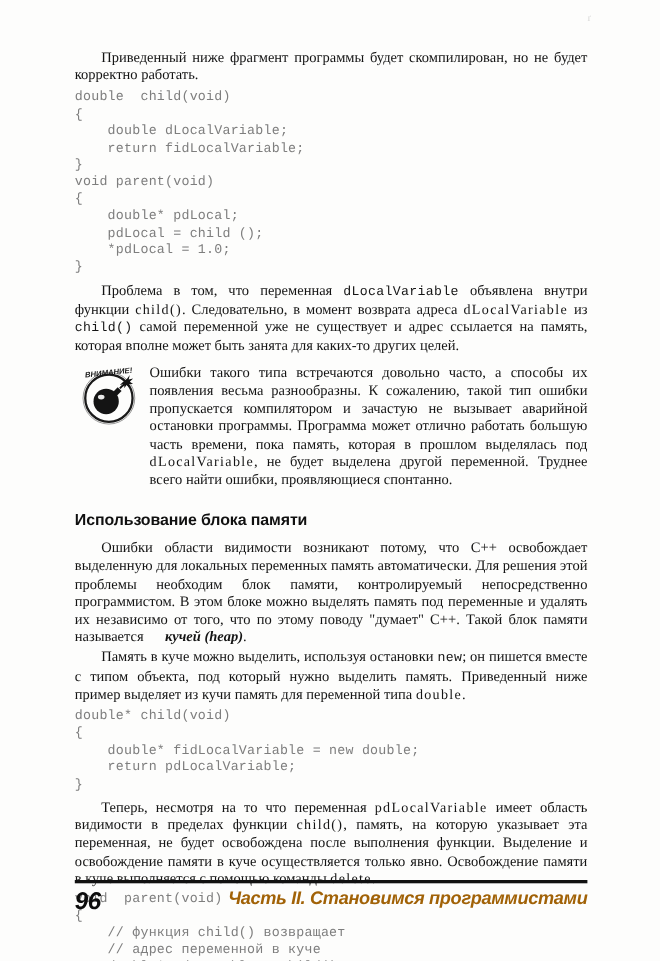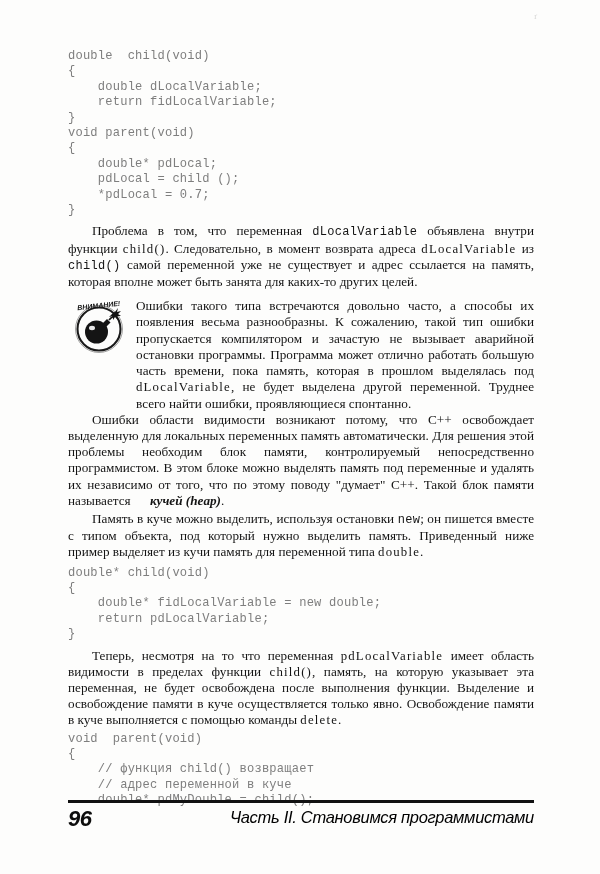--- a/index.html
+++ b/index.html
@@ -136,48 +136,49 @@
     font-weight: bold;
     font-style: italic;
     color: #0d0d0d;
     letter-spacing: -0.5px;
   }
   .running-head {
     position: absolute;
     right: 0;
     top: 2px;
     font-size: 16.5px;
-    font-weight: normal;
+    font-weight: bold;
     font-style: italic;
-    color: #000000;
+    color: #a16207;
     letter-spacing: -0.3px;
     white-space: nowrap;
   }
 </style>
 </head>
 <body>
 
 <div class="page">
 
   <div class="scan-speck">ґ</div>
 
   <div class="content">
 
 
+    <p class="body-text">Приведенный ниже фрагмент программы будет скомпилирован, но не будет кор­ректно работать.</p>
 
     <pre class="code-block">double  child(void)
 {
     double dLocalVariable;
     return fidLocalVariable;
 }
 void parent(void)
 {
     double* pdLocal;
     pdLocal = child ();
-    *pdLocal = 0.7;
+    *pdLocal = 1.0;
 }</pre>
 
     <p class="body-text"><span>Проблема в том, что переменная </span><span class="mono">dLocalVariable</span><span> объявлена внутри функции </span><span class="mono-sp">child()</span><span>. Следовательно, в момент возврата адреса </span><span class="mono-sp">dLocalVariable</span><span> из </span><span class="mono">child()</span><span> самой переменной уже не существует и адрес ссылается на память, которая вполне может быть занята для каких-то других целей.</span></p>
 
     <div class="icon-note">
       <div class="bomb-icon">
         <svg viewBox="0 0 58 58" width="58" height="58" aria-hidden="true">
 
           <circle cx="27" cy="31" r="21.5" fill="none" stroke="#1a1a1a" stroke-width="2.1"></circle>
           <circle cx="27" cy="31" r="23.5" fill="none" stroke="#1a1a1a" stroke-width="0.8" opacity="0.5"></circle>
@@ -191,20 +192,21 @@
           <path d="M43 14 l3 -4 l-1 4 l4 -1 l-3 3 l3 2 l-4 0 l1 4 l-3 -3 l-2 3 l0 -4 l-4 1 l3 -3 Z" fill="#141414"></path>
 
           <ellipse cx="20" cy="30" rx="3" ry="2.2" fill="#ffffff" opacity="0.9"></ellipse>
 
           <text x="27" y="10" text-anchor="middle" font-family="Liberation Sans, sans-serif" font-size="7" font-weight="bold" font-style="italic" fill="#141414" transform="rotate(-6 27 10)">ВНИМАНИЕ!</text>
         </svg>
       </div>
       <div class="note-body"><span>Ошибки такого типа встречаются довольно часто, а способы их появления весьма разнообразны. К сожалению, такой тип ошибки пропускается компилятором и зачастую не вызывает аварийной остановки программы. Программа может отлично работать большую часть времени, пока память, которая в прошлом выделялась под </span><span class="mono-sp">dLocalVariable</span><span>, не будет выделена другой переменной. Труднее всего найти ошибки, проявляющиеся спонтанно.</span></div>
     </div>
 
+    <h2 class="section-head second">Использование блока памяти</h2>
 
     <p class="body-text"><span>Ошибки области видимости возникают потому, что С++ освобождает выделенную для локальных переменных память автоматически. Для решения этой проблемы необходим блок памяти, контролируемый непосредственно программистом. В этом блоке можно выделять память под переменные и удалять их независимо от того, что по этому поводу "думает" С++. Такой блок памяти называется </span><span class="bold-ital">кучей (heap)</span><span>.</span></p>
 
     <p class="body-text"><span>Память в куче можно выделить, используя остановки </span><span class="mono">new</span><span>; он пишется вместе с типом объекта, под который нужно выделить память. Приведенный ниже пример выделяет из кучи память для переменной типа </span><span class="mono-sp">double</span><span>.</span></p>
 
     <pre class="code-block">double* child(void)
 {
     double* fidLocalVariable = new double;
     return pdLocalVariable;
 }</pre>

